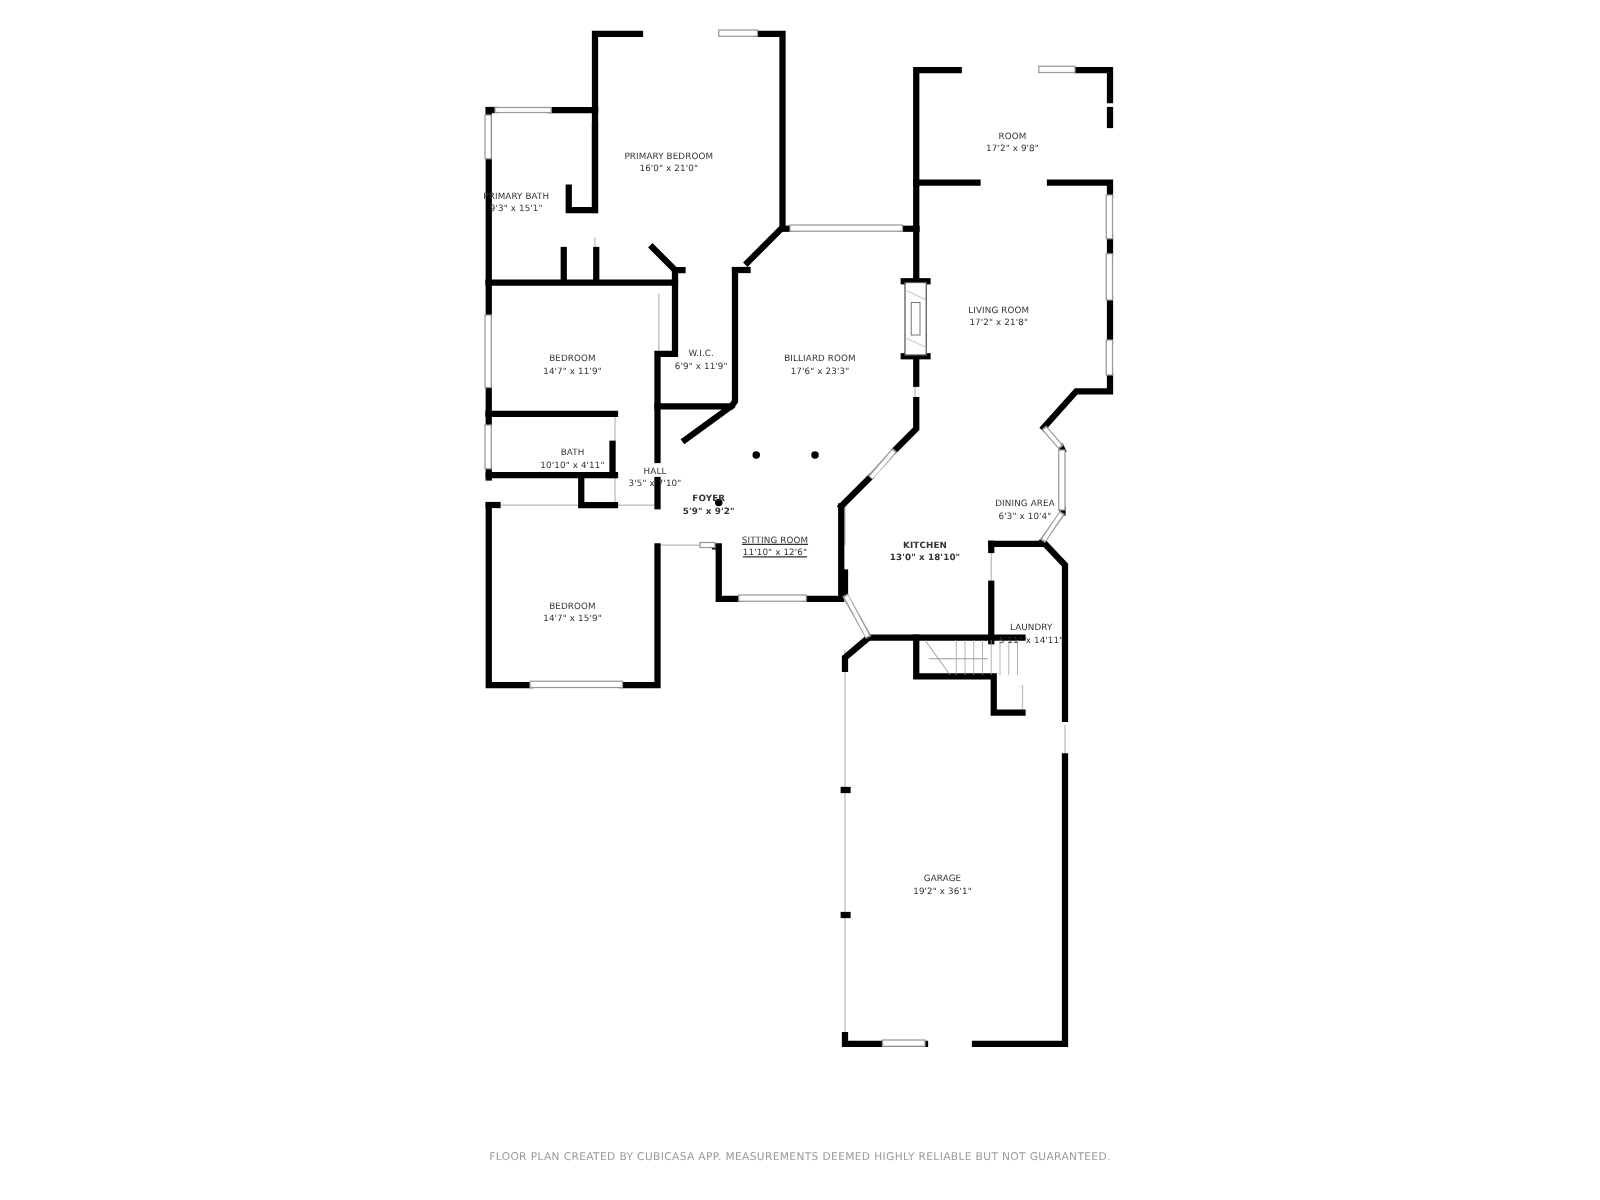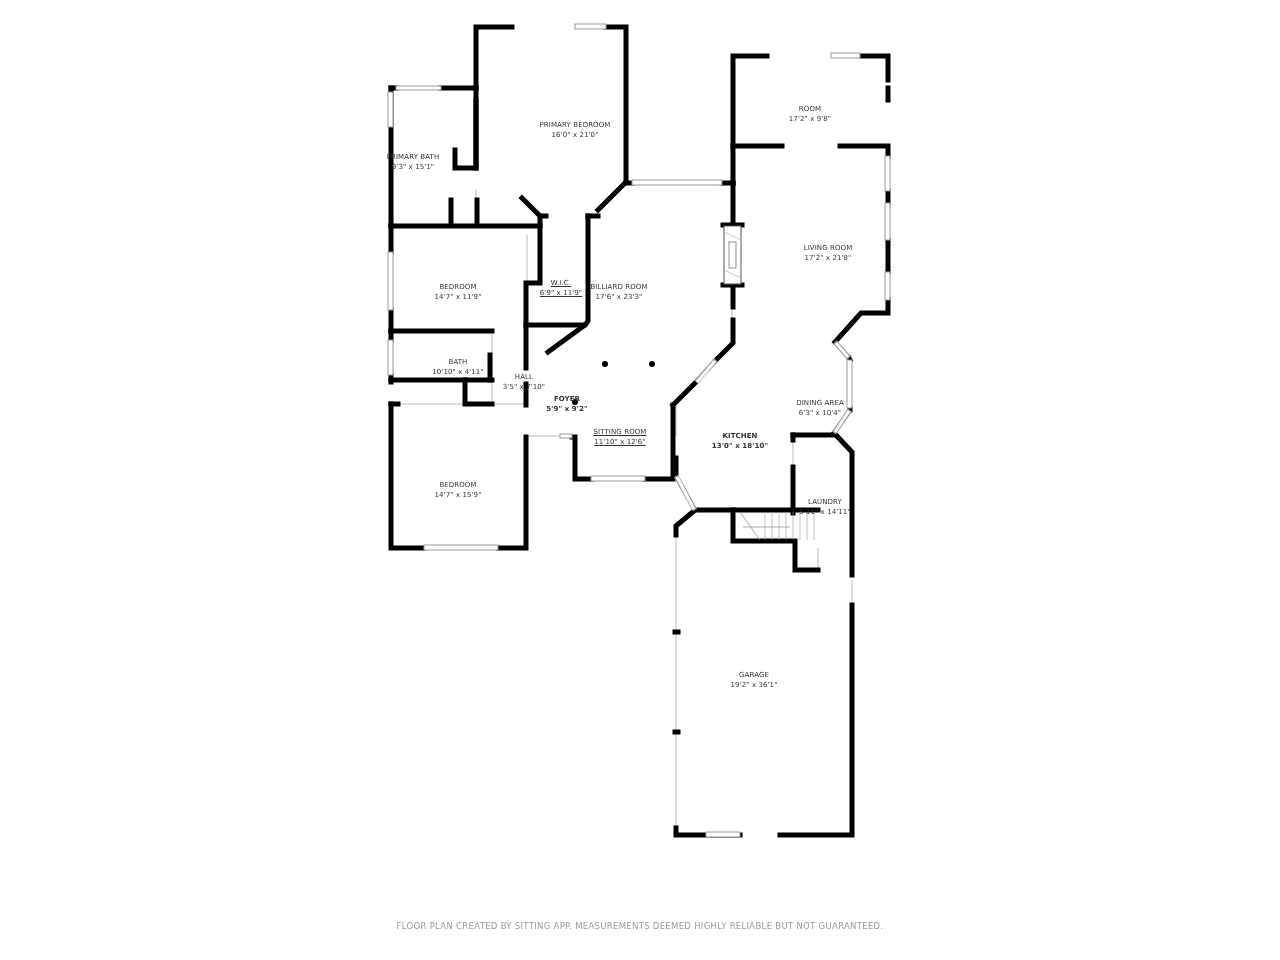--- a/index.html
+++ b/index.html
@@ -162,45 +162,45 @@
   </g>
 
   <g>
     <circle cx="605" cy="364" r="3" fill="#000"></circle>
     <circle cx="652" cy="364" r="3" fill="#000"></circle>
     <circle cx="575" cy="402" r="3" fill="#000"></circle>
   </g>
 </svg>
 
 <div id="labels">
-    <div class="room-label" style="left: 575px; top: 122px;">
+    <div class="room-label" style="left: 535px; top: 122px;">
       <span class="name">PRIMARY BEDROOM</span>
       <span class="dim">16'0" x 21'0"</span>
     </div>
     <div class="room-label" style="left: 413px; top: 154px;">
       <span class="name">PRIMARY BATH</span>
       <span class="dim">9'3" x 15'1"</span>
     </div>
     <div class="room-label" style="left: 810px; top: 106px;">
       <span class="name">ROOM</span>
       <span class="dim">17'2" x 9'8"</span>
     </div>
     <div class="room-label" style="left: 458px; top: 284px;">
       <span class="name">BEDROOM</span>
       <span class="dim">14'7" x 11'9"</span>
     </div>
-    <div class="room-label" style="left: 561px; top: 280px; text-decoration: underline;">
+    <div class="room-label" style="left: 561px; top: 280px;">
       <span class="name">W.I.C.</span>
       <span class="dim">6'9" x 11'9"</span>
     </div>
-    <div class="room-label" style="left: 619px; top: 284px;">
+    <div class="room-label" style="left: 656px; top: 284px;">
       <span class="name">BILLIARD ROOM</span>
       <span class="dim">17'6" x 23'3"</span>
     </div>
-    <div class="room-label" style="left: 828px; top: 245px;">
+    <div class="room-label" style="left: 799px; top: 245px;">
       <span class="name">LIVING ROOM</span>
       <span class="dim">17'2" x 21'8"</span>
     </div>
     <div class="room-label" style="left: 458px; top: 359px;">
       <span class="name">BATH</span>
       <span class="dim">10'10" x 4'11"</span>
     </div>
     <div class="room-label" style="left: 508px; top: 374px; padding-left: 32px;">
       <span class="name">HALL</span>
       <span class="dim">3'5" x 7'10"</span>
@@ -222,19 +222,19 @@
       <span class="dim">13'0" x 18'10"</span>
     </div>
     <div class="room-label" style="left: 458px; top: 482px;">
       <span class="name">BEDROOM</span>
       <span class="dim">14'7" x 15'9"</span>
     </div>
     <div class="room-label" style="left: 825px; top: 499px;">
       <span class="name">LAUNDRY</span>
       <span class="dim">5'11" x 14'11"</span>
     </div>
-    <div class="room-label" style="left: 754px; top: 672px;">
+    <div class="room-label" style="left: 754px; top: 700px;">
       <span class="name">GARAGE</span>
       <span class="dim">19'2" x 36'1"</span>
     </div>
   </div>
 
-<div id="footer">FLOOR PLAN CREATED BY SITTING APP. MEASUREMENTS DEEMED HIGHLY RELIABLE BUT NOT GUARANTEED.</div>
+<div id="footer">FLOOR PLAN CREATED BY CUBICASA APP. MEASUREMENTS DEEMED HIGHLY RELIABLE BUT NOT GUARANTEED.</div>
 
 </body></html>

